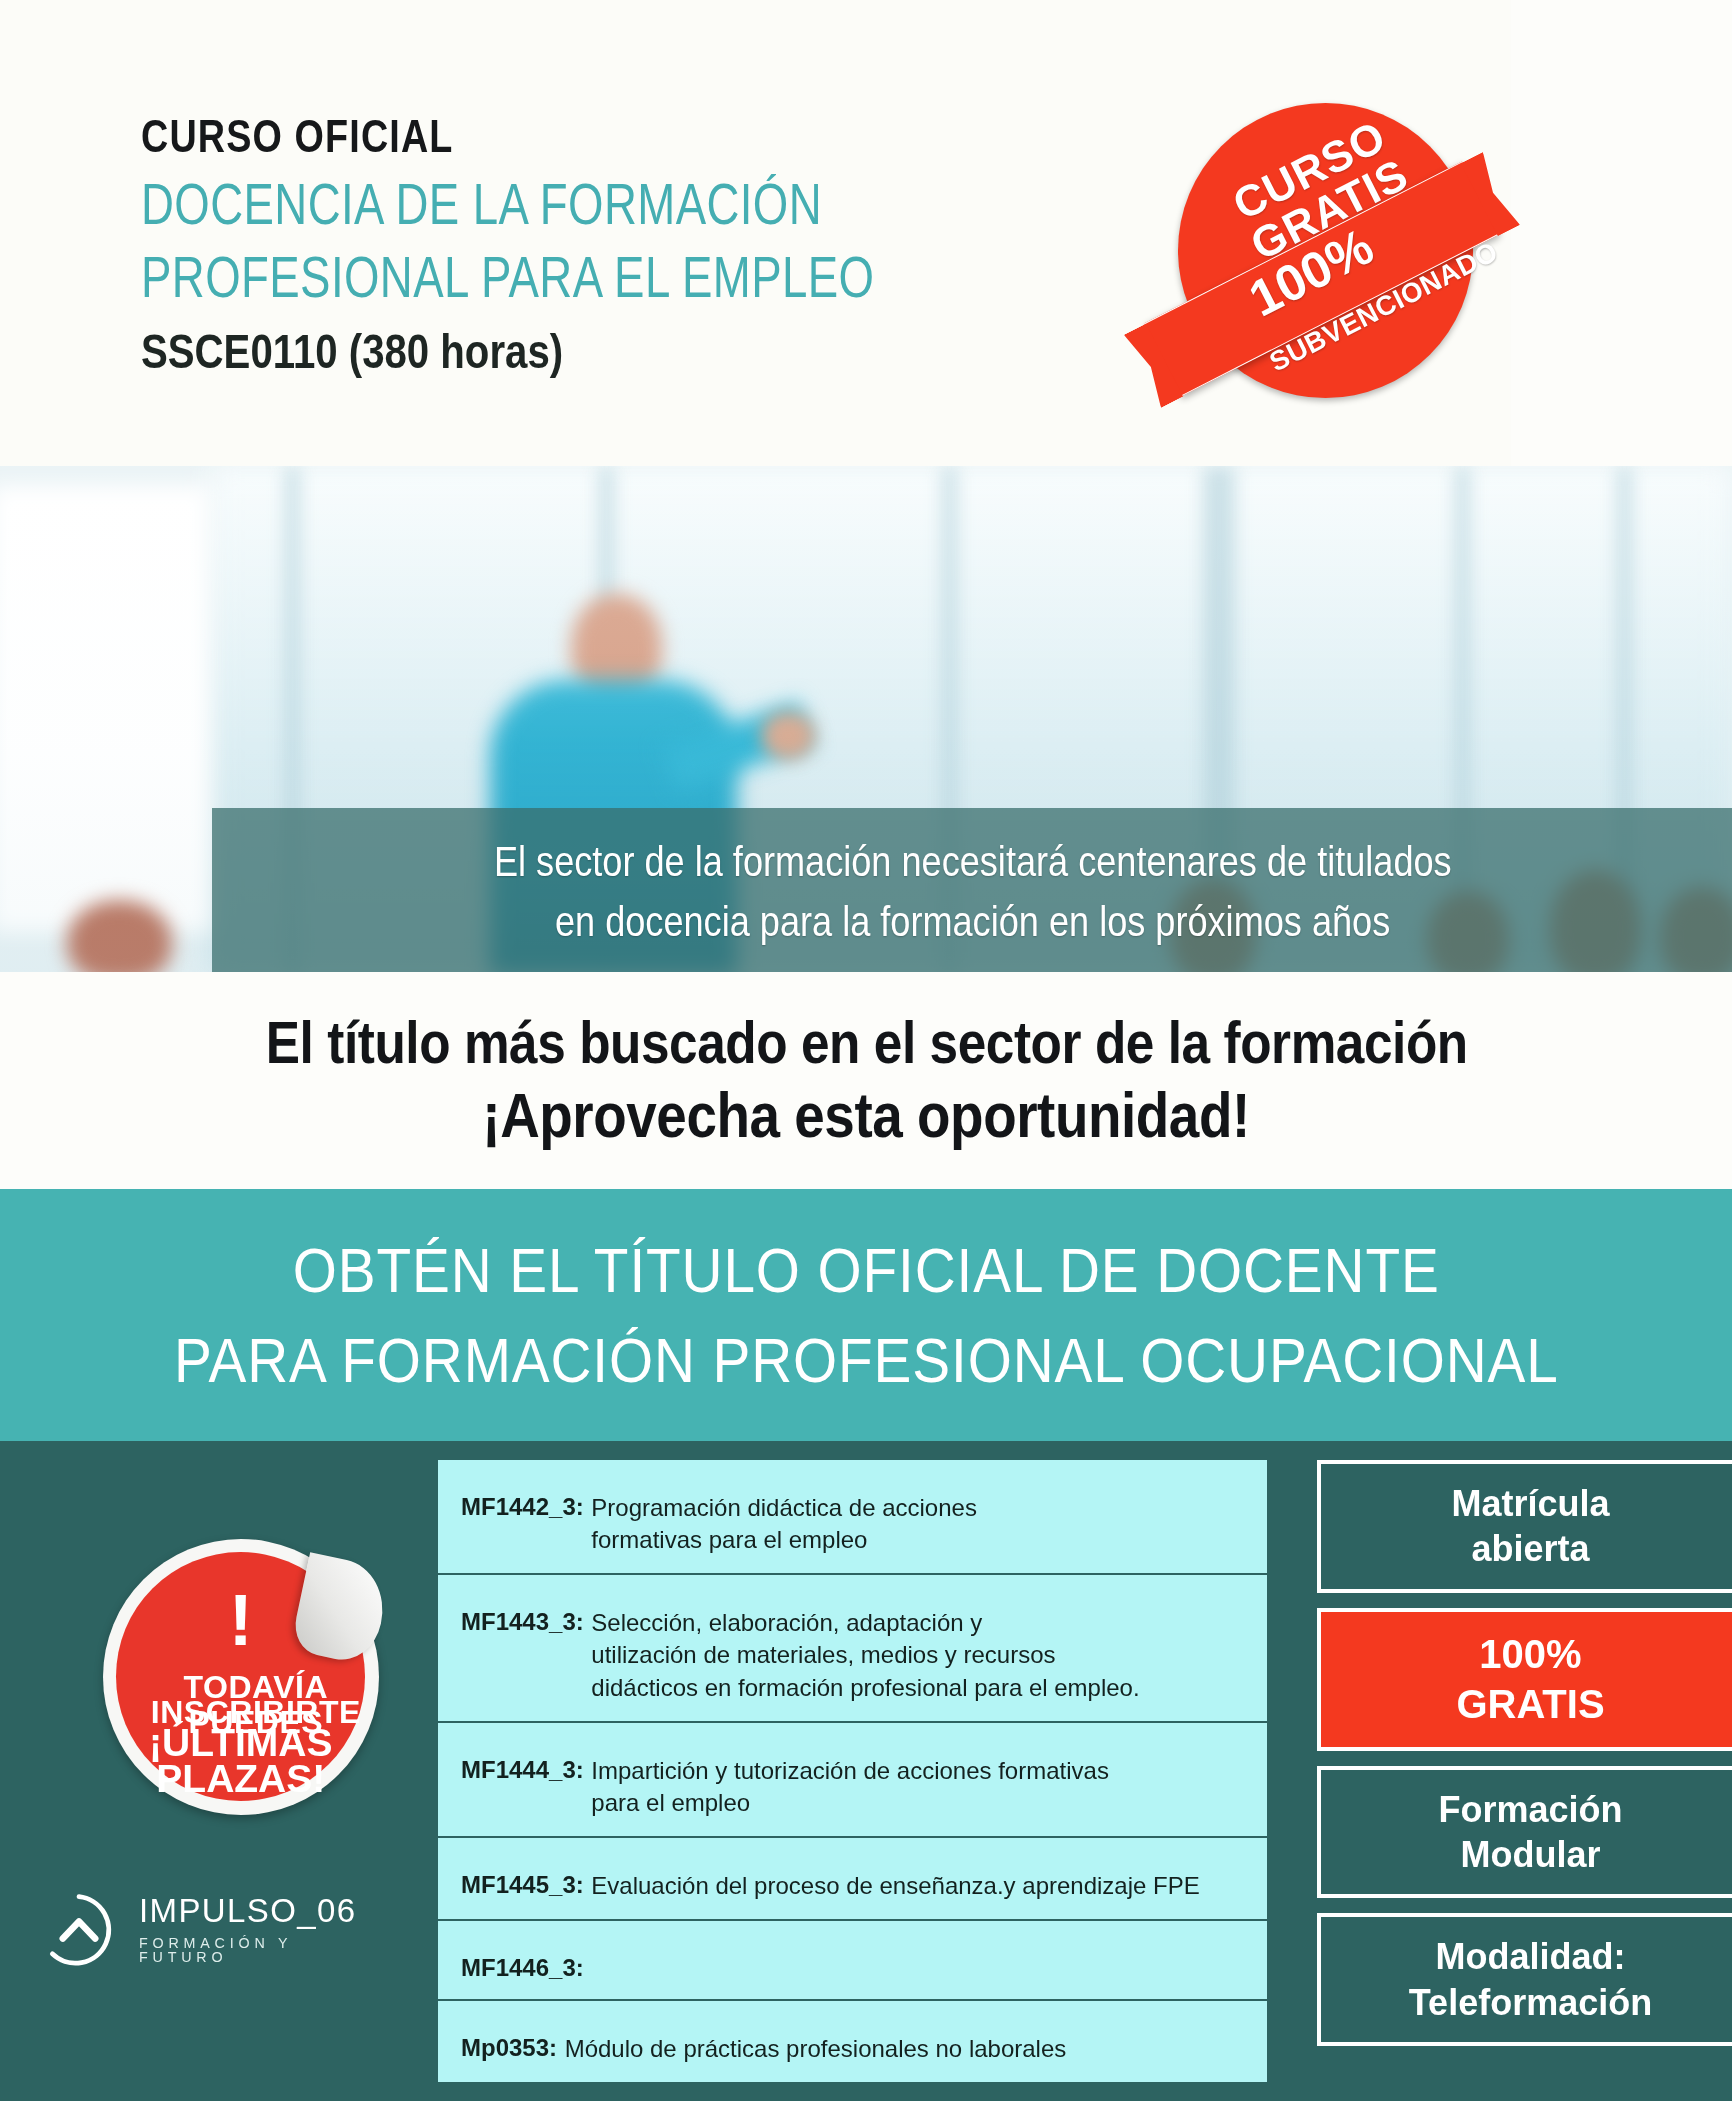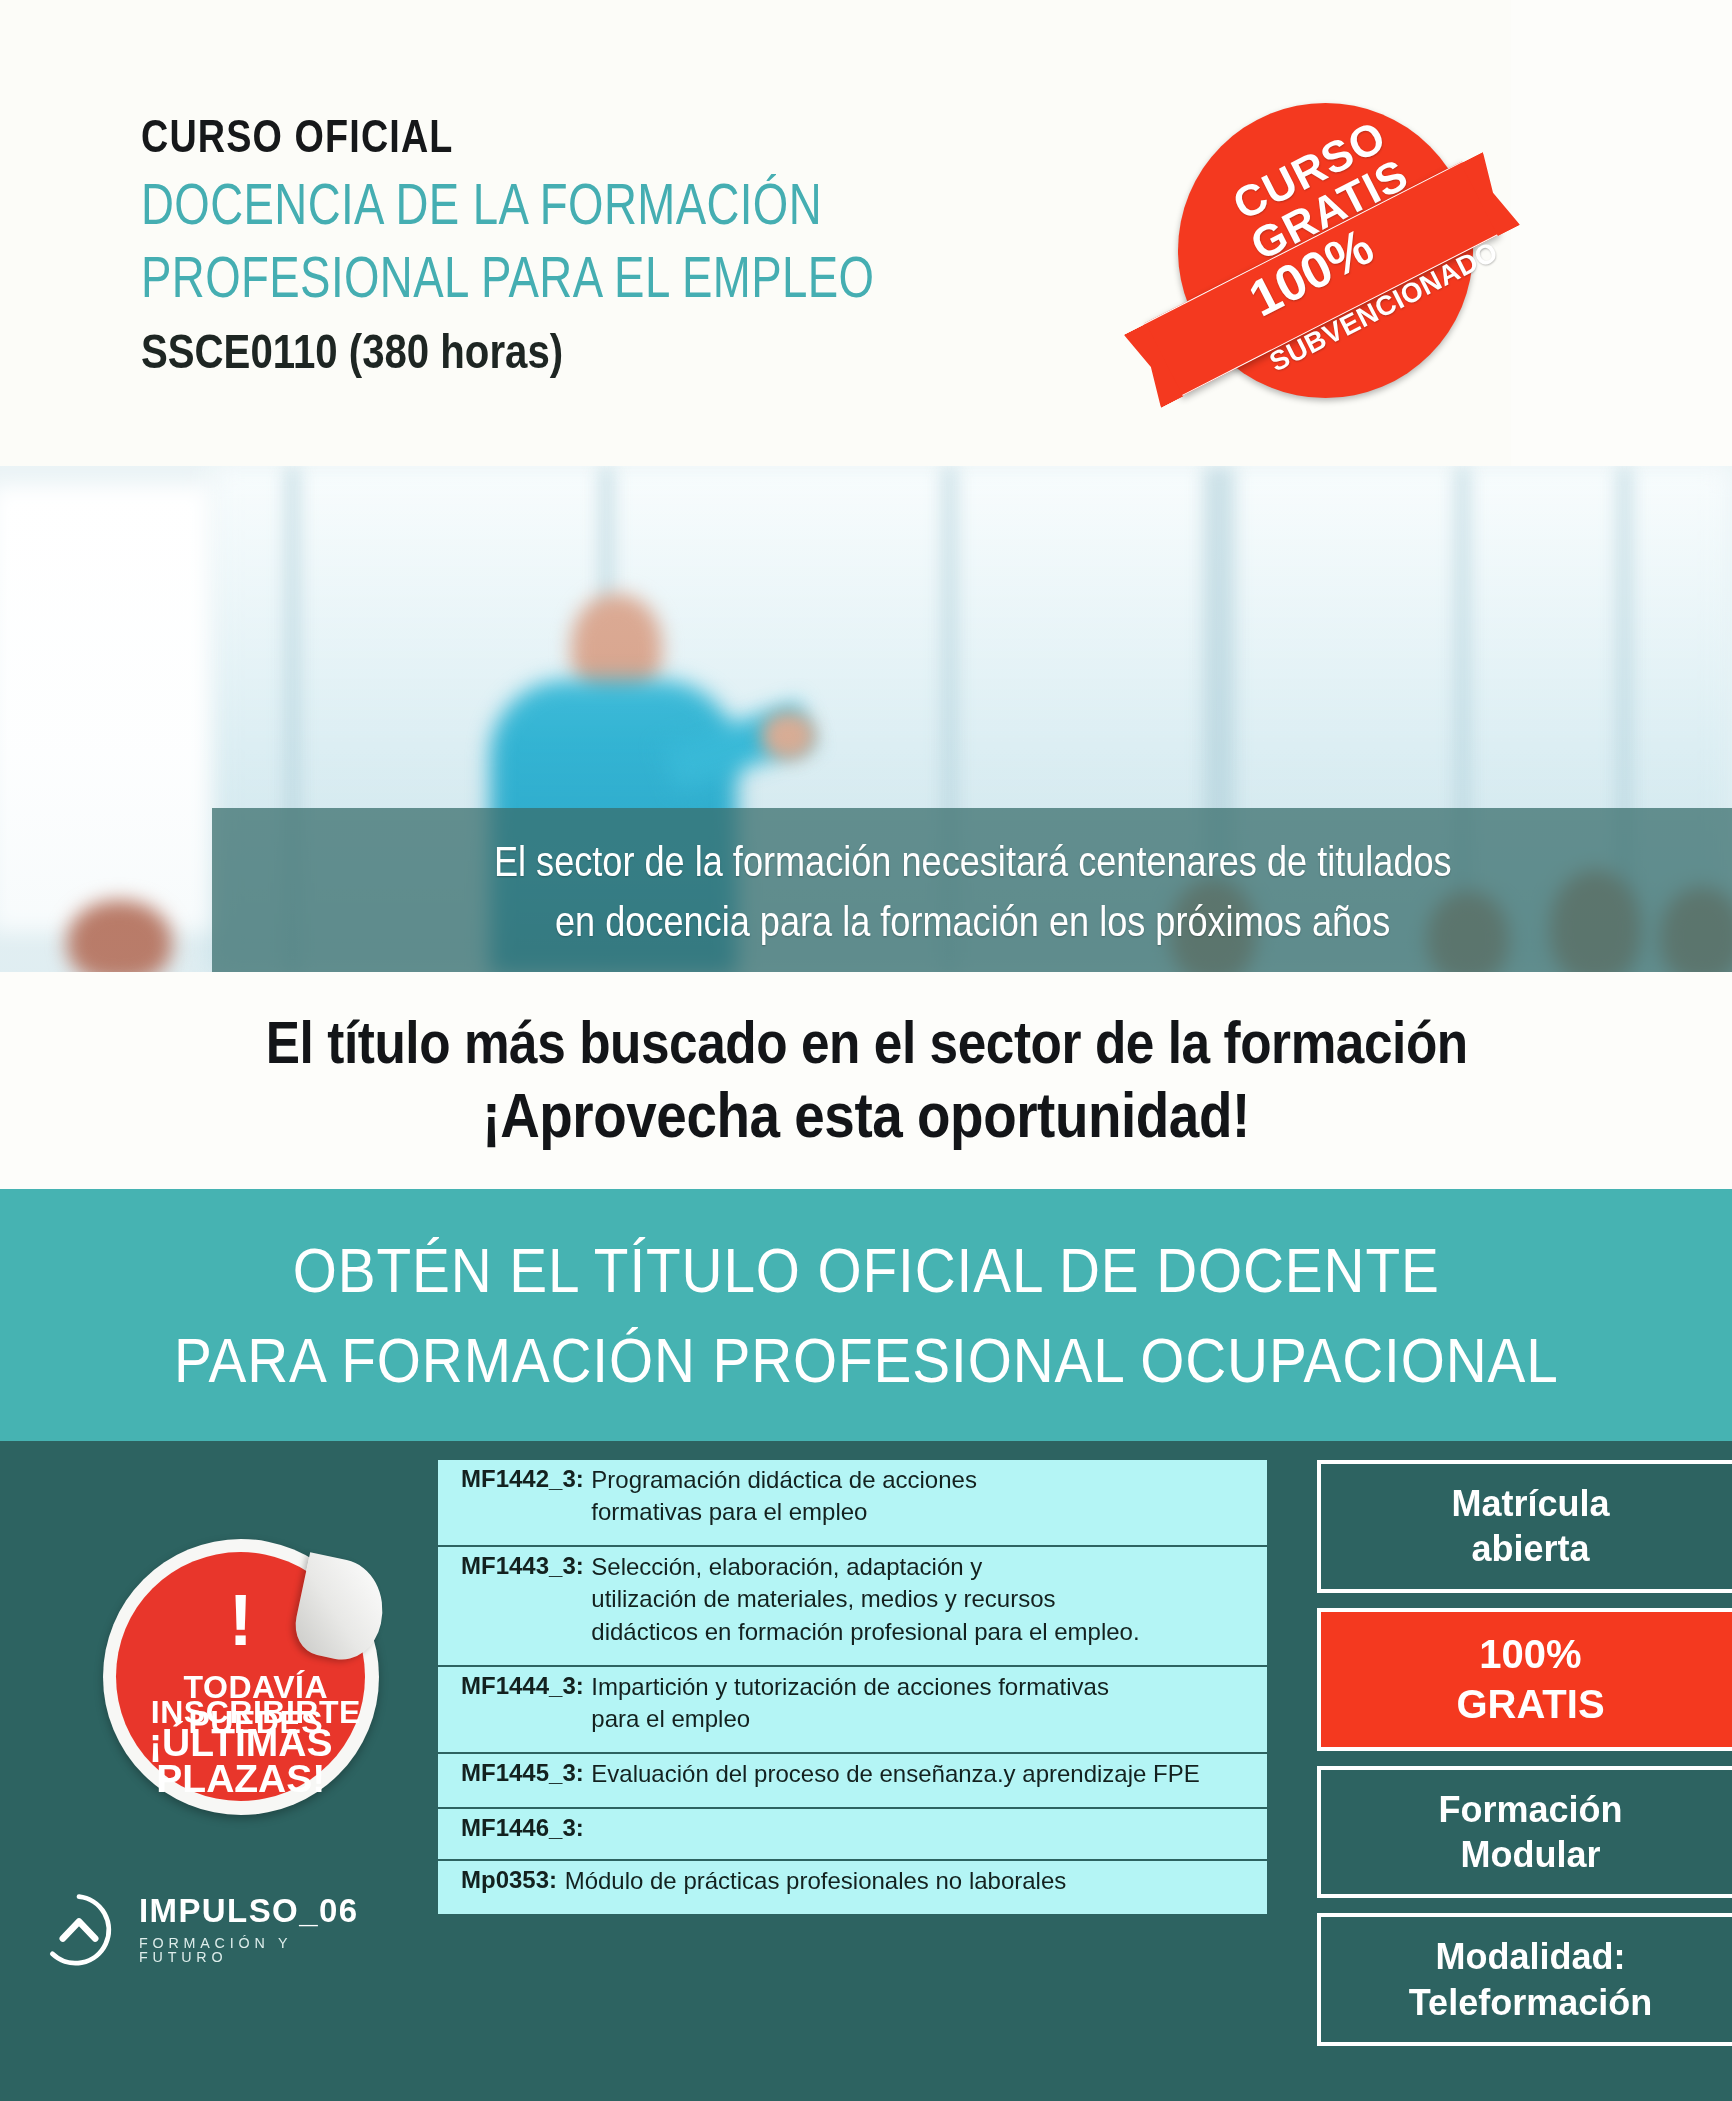--- a/index.html
+++ b/index.html
@@ -247,37 +247,37 @@
     position:absolute; left:40px; top:1876px;
     width:342px; height:107px;
     display:flex; align-items:center; gap:21px;
   }
   .logo-mark {
     width:78px; height:78px; flex:0 0 78px;
     position:relative;
   }
   .logo-text { display:flex; flex-direction:column; }
   .logo-name {
-    color:#ffffff; font-size:33px; font-weight:bold;
+    color:#ffffff; font-size:33px; font-weight:normal;
     letter-spacing:1.4px; line-height:1;
   }
   .logo-tag {
     color:#dfeeec; font-size:14.3px; font-weight:normal;
     letter-spacing:4.8px; line-height:1; margin-top:8.6px;
   }
 
   
   .modules {
     position:absolute; left:438px; top:1460px;
     width:829px;
   }
   .module {
     background:#b4f5f5;
     border-bottom:2.9px solid #2d6361;
-    padding:4px 21px 17px 23px;
+    padding:32px 21px 17px 23px;
   }
   .module:last-child { border-bottom:none; }
   .mod-code {
     font-size:24px; font-weight:bold; color:#13211f;
     white-space:nowrap;
   }
   .mod-desc {
     font-size:24px; font-weight:normal; color:#13211f;
     line-height:1.34;
   }

